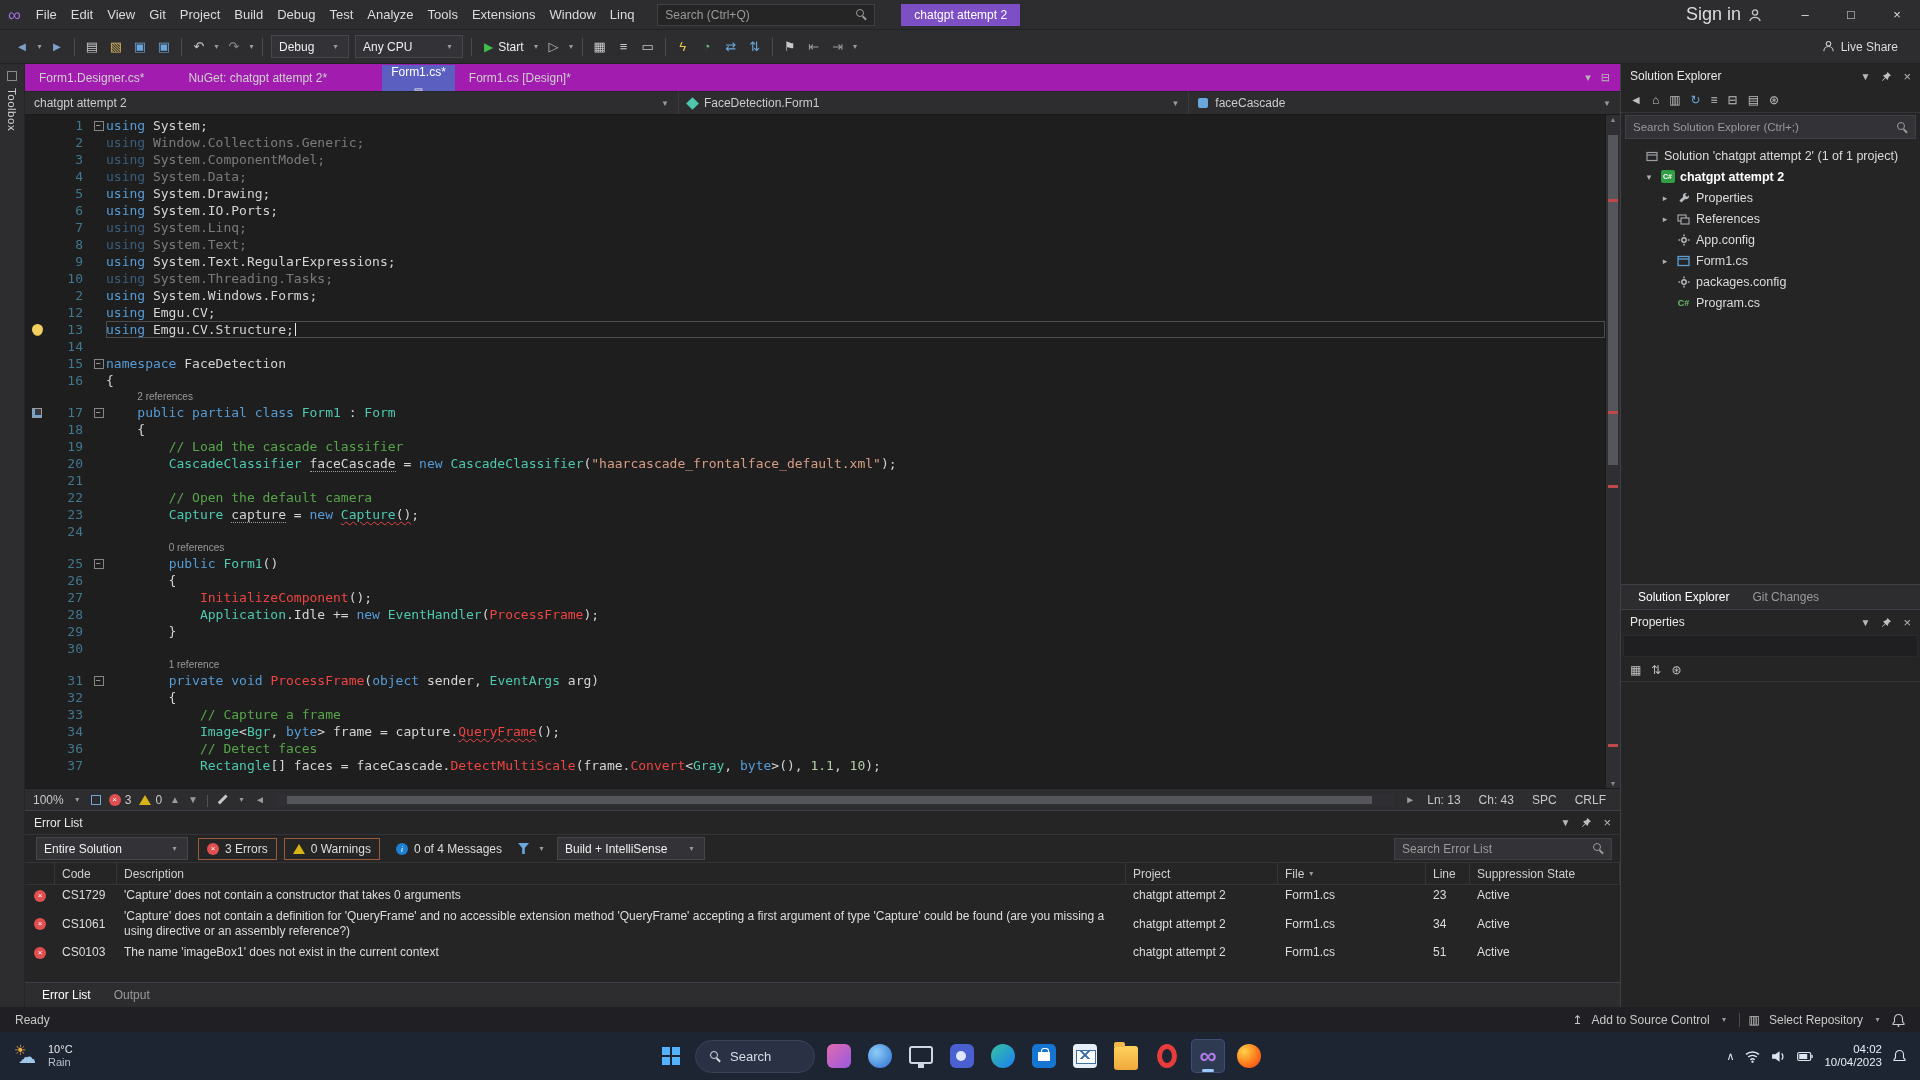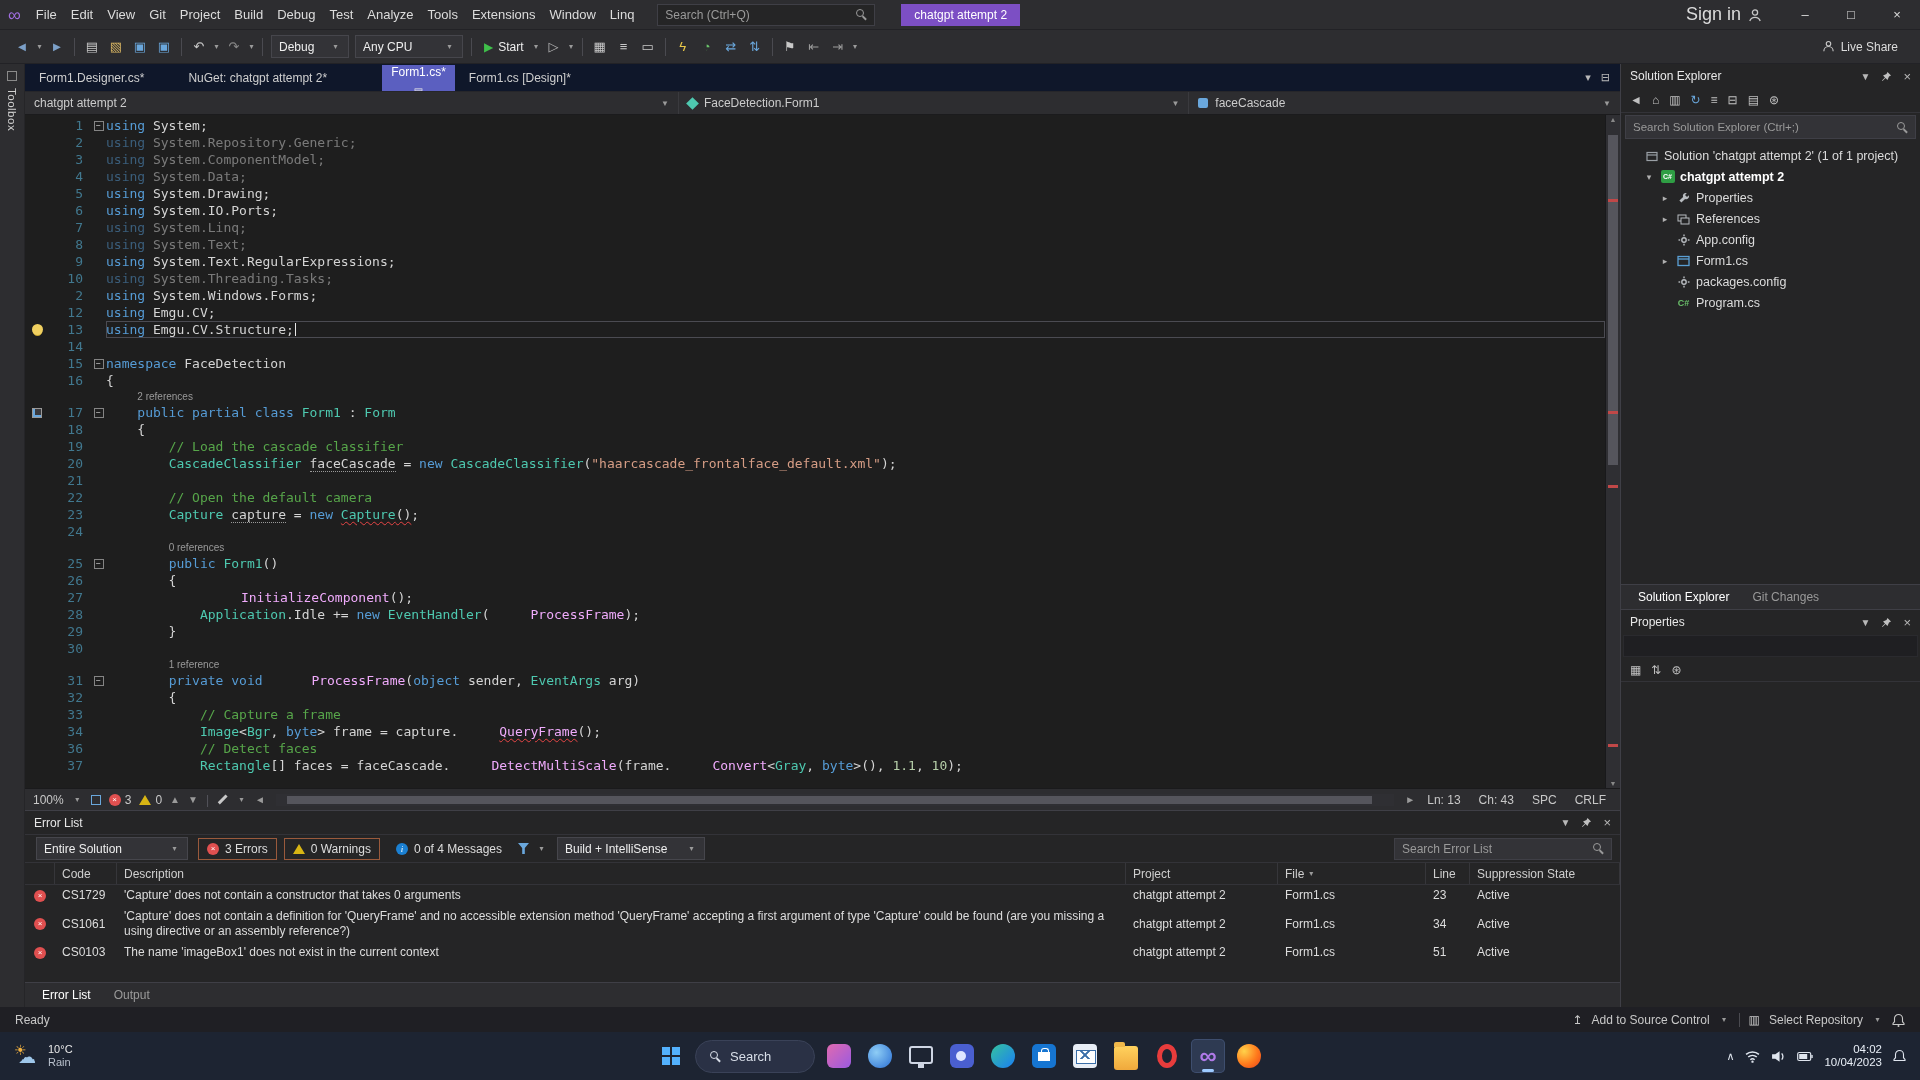--- a/index.html
+++ b/index.html
@@ -35,21 +35,21 @@
 
   
   .content { flex:1; display:flex; min-height:0; }
   .left-col { flex:1; display:flex; min-width:0; }
   .toolbox-strip { width:25px; flex:none; background:#2d2d30; border-right:1px solid #252528; display:flex; flex-direction:column; align-items:center; padding-top:7px; gap:7px; }
   .tbx-ic { width:10px; height:10px; border:1px solid #8a8a8a; flex:none; }
   .toolbox-label { writing-mode:vertical-rl; font-size:11.5px; color:#d0d0d0; letter-spacing:.5px; }
   .main-col { flex:1; display:flex; flex-direction:column; min-width:0; }
 
   
-  .tabbar { height:27px; flex:none; background:#0f172a; display:flex; align-items:center; padding-left:5px; }
+  .tabbar { height:27px; flex:none; background:#a21caf; display:flex; align-items:center; padding-left:5px; }
   .tab { height:26px; display:flex; align-items:center; gap:7px; padding:0 9px; font-size:12px; color:#cfcfcf; }
   .tab.active { background:#5b5fc0; color:#fff;flex-direction:column; }
   .tdock { font-size:10px; color:#e8e8e8; }
   .tclose { font-size:13px; color:#fff; }
   .tabbar-right { margin-left:auto; display:flex; gap:10px; padding-right:10px; color:#b8b8b8; font-size:11px; }
 
   
   .breadcrumb { height:24px; flex:none; background:#2d2d30; border-top:1px solid #26262a; border-bottom:1px solid #1b1b1d; display:flex; align-items:center; font-size:12px; color:#cccccc; }
   .bc-seg { height:100%; display:flex; align-items:center; gap:7px; padding:0 9px; border-right:1px solid #3a3a3e; }
   .bc-caret { color:#9a9a9a; font-size:8px; margin-left:auto; }
@@ -60,21 +60,21 @@
   .editor-wrap { flex:1; display:flex; min-height:0; background:#1e1e1e; }
   .code-area { flex:1; overflow:hidden; padding-top:2px; min-width:0; }
   .line { display:flex; height:17px; line-height:17px; font-family:"DejaVu Sans Mono","Liberation Mono",monospace; font-size:13px; white-space:pre; }
   .glyph-col { width:24px; flex:none; display:flex; align-items:center; justify-content:center; }
   .lnum { width:42px; flex:none; text-align:right; color:#41788f; padding-right:8px; }
   .fold-col { width:15px; flex:none; display:flex; align-items:center; justify-content:center; }
   .fold-box { width:10px; height:10px; border:1px solid #848484; font-size:8px; line-height:8px; text-align:center; color:#c8c8c8; background:#1e1e1e; }
   .lt { flex:1; min-width:0; }
   .line.dim .lt { opacity:.5; }
   .line.cur .lt { box-shadow:inset 0 0 0 1px #4b4b52; }
-  .tk.kw { color:#569cd6; } .tk.ty { color:#4ec9b0; } .tk.me { color:#f0abfc;margin-left:41px; }
+  .tk.kw { color:#569cd6; } .tk.ty { color:#4ec9b0; } .tk.me { color:#ef4444; }
   .tk.st { color:#d69d85; } .tk.co { color:#57a64a; } .tk.pl { color:#d4d4d4; } .tk.num { color:#b5cea8; }
   .tk.sq { text-decoration:underline; text-decoration-style:wavy; text-decoration-color:#e64545; text-decoration-thickness:1px; text-underline-offset:2px; }
   .tk.dot { border-bottom:1px dotted #9a9a9a; }
   .code-caret { display:inline-block; width:1.5px; height:13px; background:#e8e8e8; vertical-align:-2px; margin-left:1px; }
   .lens-row { height:15px; display:flex; align-items:center; padding-left:81px; }
   .lens-pad { font-family:"DejaVu Sans Mono","Liberation Mono",monospace; font-size:13px; white-space:pre; }
   .lens-text { font-size:10px; color:#9a9a9a; }
   .bulb { width:11px; height:11px; border-radius:50%; background:#f0d060; box-shadow:0 2px 0 -1px #c8a830; }
   .clsglyph { width:10px; height:10px; border:1px solid #9a9a9a; background:#3a3a3e; box-shadow:inset 2px -2px 0 #6aa7dc; }
   .vscroll { width:15px; flex:none; background:#2f2f33; border-left:1px solid #19191b; position:relative; }
@@ -318,21 +318,21 @@
           <div class="bc-seg" style="width:27%;border-right:none;">
             <span class="bc-field"></span>
             <span>faceCascade</span>
             <span class="bc-caret">▼</span>
           </div>
         </div>
 
         <div class="editor-wrap">
           <div class="code-area" id="code">
               <div class="line"><span class="glyph-col"></span><span class="lnum">1</span><span class="fold-col"><span class="fold-box">−</span></span><span class="lt"><span class="tk kw">using</span><span class="tk pl"> System;</span></span></div>
-              <div class="line dim"><span class="glyph-col"></span><span class="lnum">2</span><span class="fold-col"></span><span class="lt"><span class="tk kw">using</span><span class="tk pl"> System.Repository.Generic;</span></span></div>
+              <div class="line dim"><span class="glyph-col"></span><span class="lnum">2</span><span class="fold-col"></span><span class="lt"><span class="tk kw">using</span><span class="tk pl"> Window.Collections.Generic;</span></span></div>
               <div class="line dim"><span class="glyph-col"></span><span class="lnum">3</span><span class="fold-col"></span><span class="lt"><span class="tk kw">using</span><span class="tk pl"> System.ComponentModel;</span></span></div>
               <div class="line dim"><span class="glyph-col"></span><span class="lnum">4</span><span class="fold-col"></span><span class="lt"><span class="tk kw">using</span><span class="tk pl"> System.Data;</span></span></div>
               <div class="line"><span class="glyph-col"></span><span class="lnum">5</span><span class="fold-col"></span><span class="lt"><span class="tk kw">using</span><span class="tk pl"> System.Drawing;</span></span></div>
               <div class="line"><span class="glyph-col"></span><span class="lnum">6</span><span class="fold-col"></span><span class="lt"><span class="tk kw">using</span><span class="tk pl"> System.IO.Ports;</span></span></div>
               <div class="line dim"><span class="glyph-col"></span><span class="lnum">7</span><span class="fold-col"></span><span class="lt"><span class="tk kw">using</span><span class="tk pl"> System.Linq;</span></span></div>
               <div class="line dim"><span class="glyph-col"></span><span class="lnum">8</span><span class="fold-col"></span><span class="lt"><span class="tk kw">using</span><span class="tk pl"> System.Text;</span></span></div>
               <div class="line"><span class="glyph-col"></span><span class="lnum">9</span><span class="fold-col"></span><span class="lt"><span class="tk kw">using</span><span class="tk pl"> System.Text.RegularExpressions;</span></span></div>
               <div class="line dim"><span class="glyph-col"></span><span class="lnum">10</span><span class="fold-col"></span><span class="lt"><span class="tk kw">using</span><span class="tk pl"> System.Threading.Tasks;</span></span></div>
               <div class="line"><span class="glyph-col"></span><span class="lnum">2</span><span class="fold-col"></span><span class="lt"><span class="tk kw">using</span><span class="tk pl"> System.Windows.Forms;</span></span></div>
               <div class="line"><span class="glyph-col"></span><span class="lnum">12</span><span class="fold-col"></span><span class="lt"><span class="tk kw">using</span><span class="tk pl"> Emgu.CV;</span></span></div>

